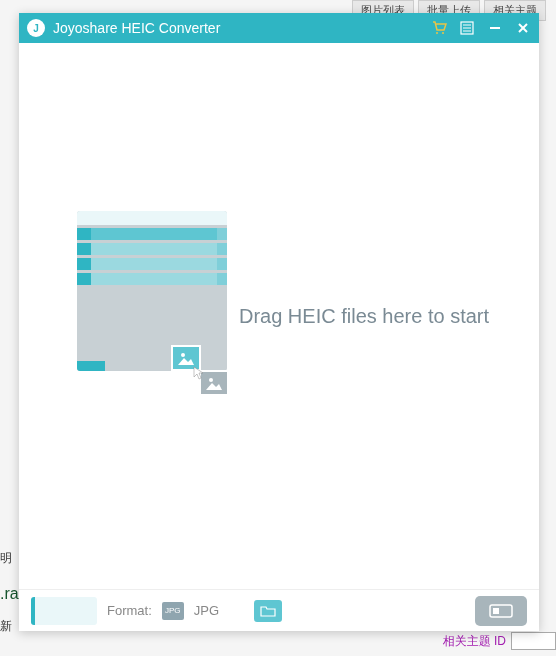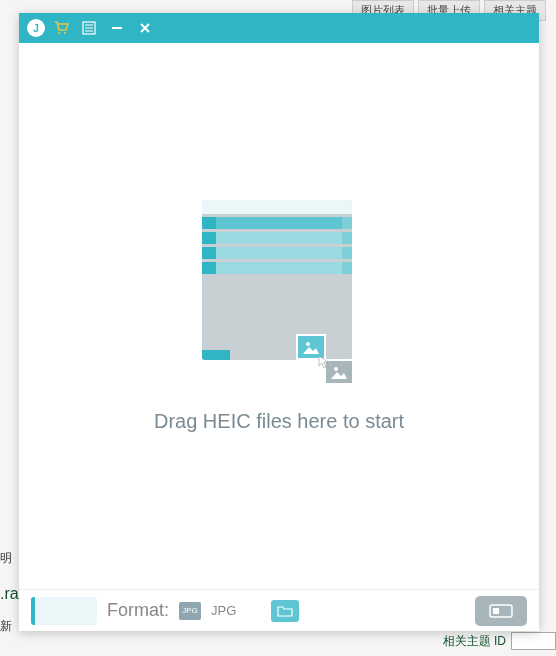--- a/index.html
+++ b/index.html
@@ -23,21 +23,21 @@
   border: 1px solid #ccc;
   padding: 2px 8px;
   font-size: 11px;
   color: #444;
 }
 .bg-label {
   position: absolute;
   bottom: 6px;
   right: 50px;
   font-size: 12px;
-  color: #14532d;
+  color: #a21caf;
 }
 .bg-input {
   position: absolute;
   bottom: 6px;
   right: 0;
   width: 45px;
   height: 18px;
   border: 1px solid #aaa;
   background: #fff;
 }
@@ -109,21 +109,21 @@
   width: 16px;
   height: 16px;
   display: flex;
   align-items: center;
   justify-content: center;
   cursor: pointer;
 }
 .content-area {
   flex: 1;
   display: flex;
-  flex-direction: column;
+  flex-direction: row;
   align-items: center;
   justify-content: center;
   background: #fff;
 }
 .drop-illustration {
   width: 170px;
   height: 190px;
   position: relative;
   margin-bottom: 20px;
 }
@@ -215,21 +215,21 @@
   gap: 10px;
 }
 .add-btn {
   width: 66px;
   height: 28px;
   background: #eaf7f9;
   border-left: 4px solid #2fb5c3;
   border-radius: 3px;
 }
 .format-label {
-  font-size: 18px;
+  font-size: 13px;
   color: #888;
 }
 .format-badge {
   width: 22px;
   height: 18px;
   background: #8fa5af;
   border-radius: 2px;
   display: flex;
   align-items: center;
   justify-content: center;
@@ -273,20 +273,21 @@
 <div class="bg-ra">.ra</div>
 <div class="bg-xin">新</div>
 <div class="bg-label">相关主题 ID</div>
 <div class="bg-input"></div>
 
 <div class="app-window">
   <div class="titlebar">
     <div class="titlebar-logo">
       <span class="titlebar-logo-inner">J</span>
     </div>
+    <div class="titlebar-title">Joyoshare HEIC Converter</div>
     <div class="titlebar-actions">
       <div class="titlebar-icon">
         <svg width="16" height="16" viewBox="0 0 16 16">
             <path d="M2 2h2l2 8h7l2-6H5" stroke="#e8c547" stroke-width="1.5" fill="none"></path>
             <circle cx="6" cy="13" r="1" fill="#e8c547"></circle>
             <circle cx="12" cy="13" r="1" fill="#e8c547"></circle>
           </svg>
       </div>
       <div class="titlebar-icon">
         <svg width="14" height="14" viewBox="0 0 14 14">

